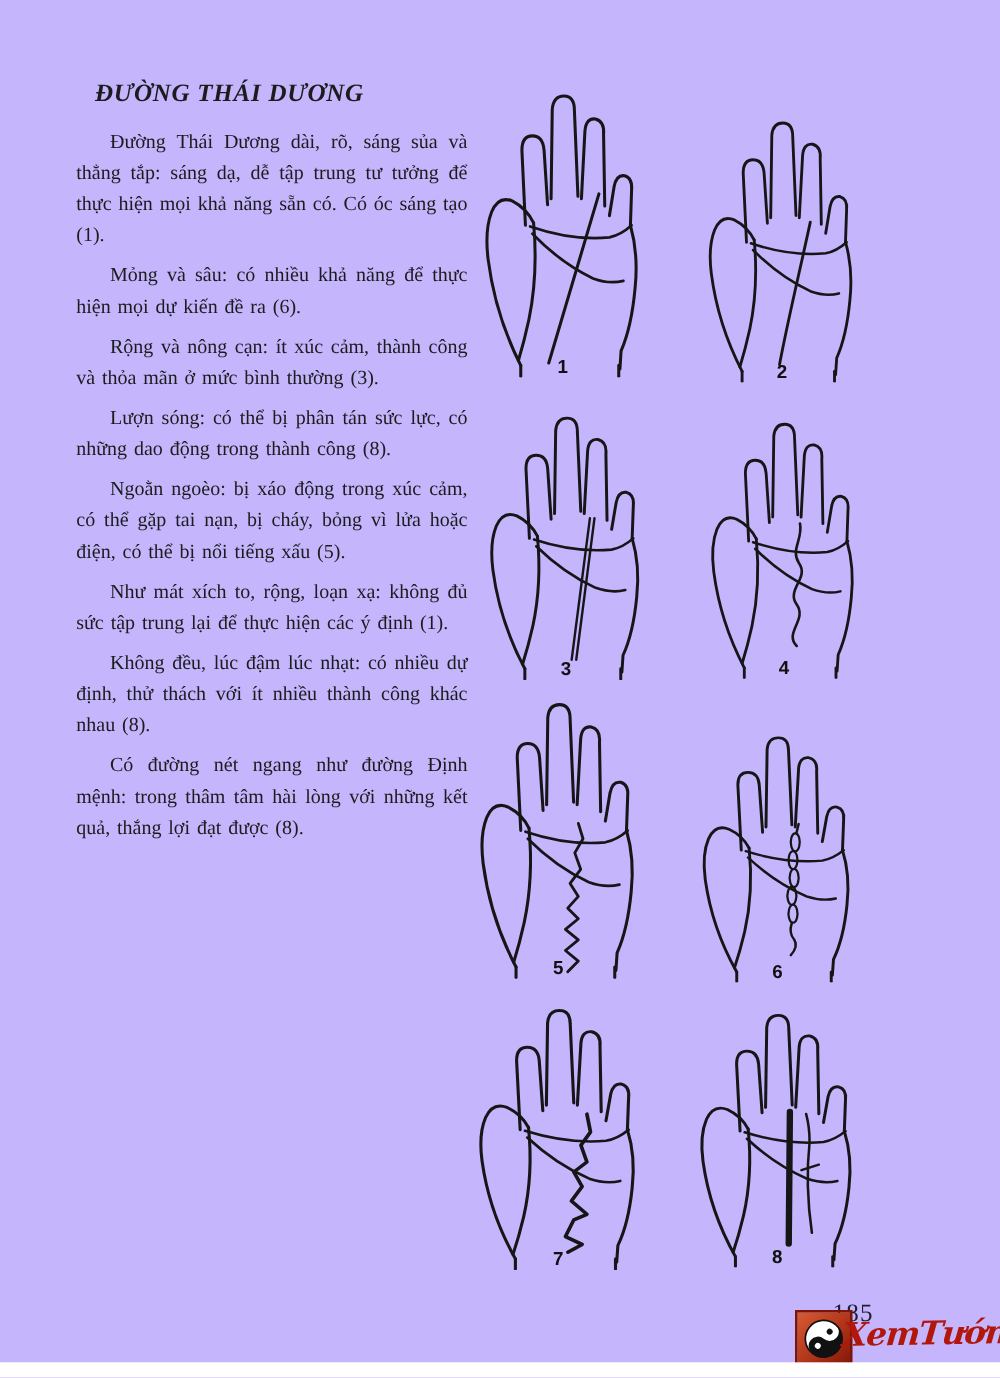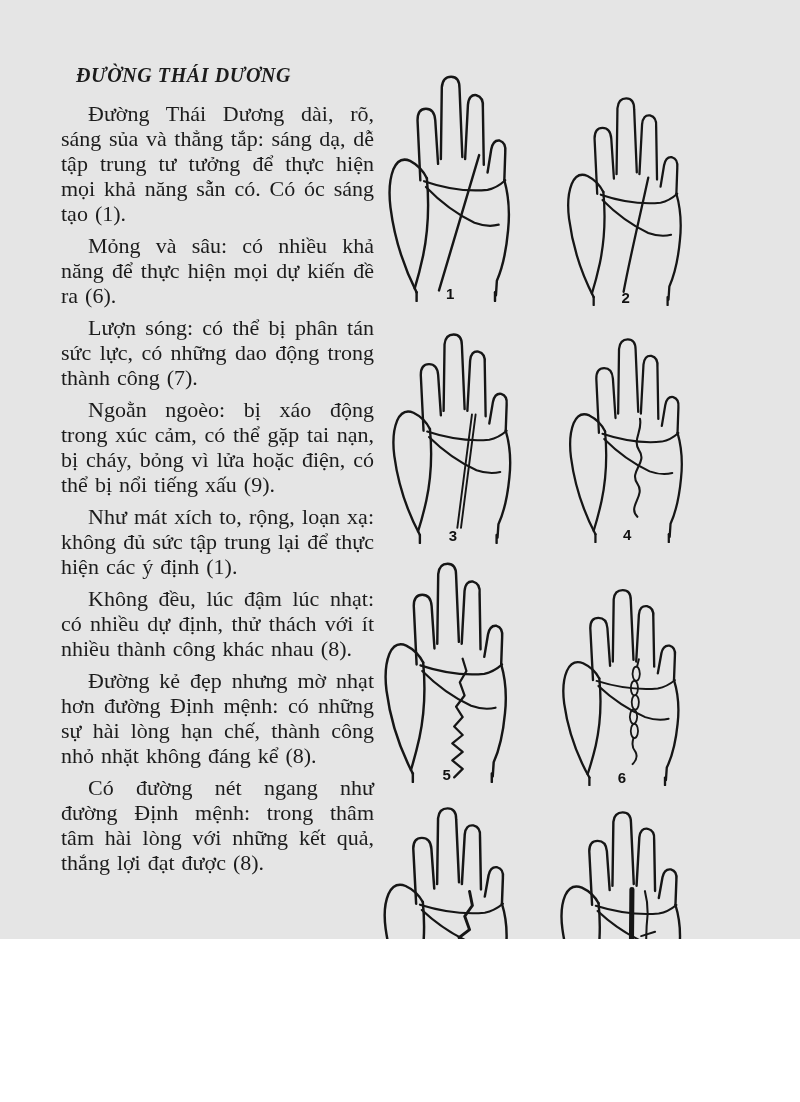--- a/index.html
+++ b/index.html
@@ -1,21 +1,21 @@
 <!DOCTYPE html>
 <html><head>
 <meta charset="utf-8">
 <style>
   html,body{margin:0;padding:0;background:#ffffff;}
-  .page{position:relative;width:800px;height:939px;background:#e5e5e5;
+  .page{position:relative;width:800px;height:1090px;background:#c4b5fd;
         font-family:"Liberation Serif",serif;color:#1c1c1c;overflow:hidden;}
   .text-col{position:absolute;left:61px;top:64px;width:313px;}
   .heading{font-size:20px;font-style:italic;font-weight:bold;margin:0 0 14px 15px;
            letter-spacing:0.6px;white-space:nowrap;}
-  .para{font-size:22px;line-height:25px;text-align:justify;text-indent:27px;
+  .para{font-size:16px;line-height:25px;text-align:justify;text-indent:27px;
         margin:0 0 7px 0;word-spacing:1.5px;}
   .figure{position:absolute;}
   .figure svg{width:100%;height:100%;display:block;}
   .fig-num{position:absolute;left:45%;bottom:0px;font-family:"Liberation Sans",sans-serif;
            font-weight:bold;font-size:15px;color:#111;}
   .pagenum{position:absolute;left:666px;top:1040px;font-size:20px;color:#1d1d33;
            z-index:1;letter-spacing:1px;}
   .logo-box{position:absolute;left:636px;top:1048px;width:46px;height:46px;
             background:linear-gradient(135deg,#d75b33 0%,#b03418 55%,#831708 100%);
             border:2px solid #7c1507;box-sizing:border-box;z-index:2;
@@ -29,25 +29,25 @@
 </head>
 <body>
 
 <div class="page">
 
   <div class="text-col">
     <h1 class="heading">ĐƯỜNG THÁI DƯƠNG</h1>
     <div id="paras">
         <p class="para">Đường Thái Dương dài, rõ, sáng sủa và thẳng tắp: sáng dạ, dễ tập trung tư tưởng để thực hiện mọi khả năng sẵn có. Có óc sáng tạo (1).</p>
         <p class="para">Mỏng và sâu: có nhiều khả năng để thực hiện mọi dự kiến đề ra (6).</p>
-        <p class="para">Lượn sóng: có thể bị phân tán sức lực, có những dao động trong thành công (7).</p>
-        <p class="para">Ngoằn ngoèo: bị xáo động trong xúc cảm, có thể gặp tai nạn, bị cháy, bỏng vì lửa hoặc điện, có thể bị nổi tiếng xấu (9).</p>
+        <p class="para">Rộng và nông cạn: ít xúc cảm, thành công và thỏa mãn ở mức bình thường (3).</p>
+        <p class="para">Lượn sóng: có thể bị phân tán sức lực, có những dao động trong thành công (8).</p>
+        <p class="para">Ngoằn ngoèo: bị xáo động trong xúc cảm, có thể gặp tai nạn, bị cháy, bỏng vì lửa hoặc điện, có thể bị nổi tiếng xấu (5).</p>
         <p class="para">Như mát xích to, rộng, loạn xạ: không đủ sức tập trung lại để thực hiện các ý định (1).</p>
         <p class="para">Không đều, lúc đậm lúc nhạt: có nhiều dự định, thử thách với ít nhiều thành công khác nhau (8).</p>
-        <p class="para">Đường kẻ đẹp nhưng mờ nhạt hơn đường Định mệnh: có những sự hài lòng hạn chế, thành công nhỏ nhặt không đáng kể (8).</p>
         <p class="para">Có đường nét ngang như đường Định mệnh: trong thâm tâm hài lòng với những kết quả, thắng lợi đạt được (8).</p>
       </div>
   </div>
 
   <div id="figures">
       <div class="figure" style="left: 383px; top: 72px; width: 140px; height: 230px;">
         <svg viewBox="0 0 150 238" preserveAspectRatio="none">
           <g>
             <path d="M40,112 L37,50 Q37,38 46,38 Q55,38 56,50 L59,95" fill="none" stroke="#161616" stroke-width="2.6" stroke-linecap="round" stroke-linejoin="round"></path>
             <path d="M62,90 L63,16 Q64,5 73,5 Q82,5 82,17 L85,88" fill="none" stroke="#161616" stroke-width="2.6" stroke-linecap="round" stroke-linejoin="round"></path>

